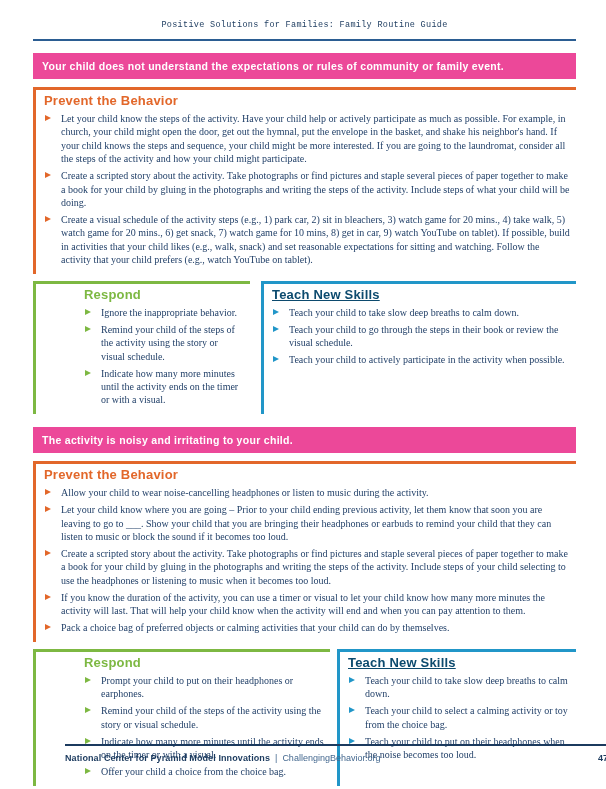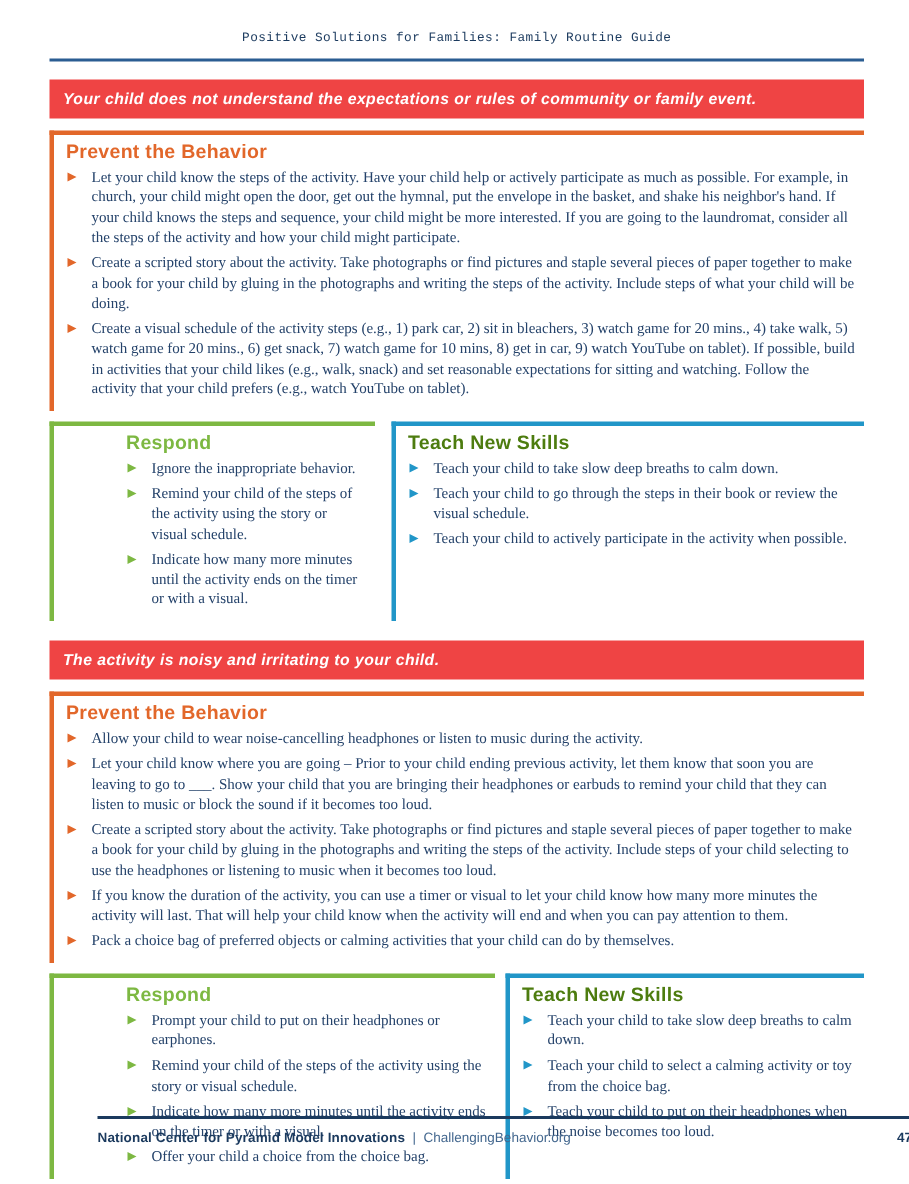--- a/index.html
+++ b/index.html
@@ -5,34 +5,34 @@
   html,body{margin:0;padding:0;background:#ffffff;}
   body{width:606px;height:789px;position:relative;font-family:"Liberation Serif",serif;overflow:hidden;}
   .content{margin-left:33px;width:543px;}
 
   
   .header-title{padding-top:19px;text-align:center;font-family:Liberation Mono, monospace;
     font-size:8.5px;letter-spacing:.3px;color:#1b3a5e;line-height:12px;}
   .header-rule{margin-top:8px;border-top:2px solid #2b5d92;height:0;}
 
   
-  .banner{margin-top:12px;background:#ef4444;color:#ffffff;font-family:"Liberation Sans",sans-serif;
+  .banner{margin-top:12px;background:#ec4899;color:#ffffff;font-family:"Liberation Sans",sans-serif;
     font-weight:bold;font-size:10.5px;letter-spacing:.3px;height:26px;display:flex;align-items:center;
-    padding-left:9px;box-sizing:border-box;font-style:italic;}
+    padding-left:9px;box-sizing:border-box;}
 
   
   .box{border-top:3px solid;border-left:3px solid;padding:2px 6px 4px 8px;box-sizing:border-box;}
   .box-orange{border-color:#e2672a;}
   .box-green{border-color:#7db842;padding-left:48px;}
   .box-blue{border-color:#2196c8;}
   .box-title{margin:1px 0 3px 0;font-family:"Liberation Sans",sans-serif;font-weight:bold;
     font-size:13px;line-height:16px;letter-spacing:.2px;}
   .box-orange .box-title{color:#e2672a;}
   .box-green .box-title{color:#7db842;}
-  .box-blue .box-title{color:#4d7c0f;}
+  .box-blue .box-title{color:#0c4a6e;text-decoration:underline;}
   .box-orange .tri{border-left-color:#e2672a;}
   .box-green .tri{border-left-color:#7db842;}
   .box-blue .tri{border-left-color:#2196c8;}
 
   ul.bullets{list-style:none;margin:0;padding:0;}
   ul.bullets li{position:relative;padding-left:17px;margin:0 0 3.5px 0;
     font-size:10px;line-height:13.4px;color:#24426a;}
   .tri{position:absolute;left:1px;top:3px;width:0;height:0;
     border-top:3.8px solid transparent;border-bottom:3.8px solid transparent;
     border-left:6.2px solid;}

